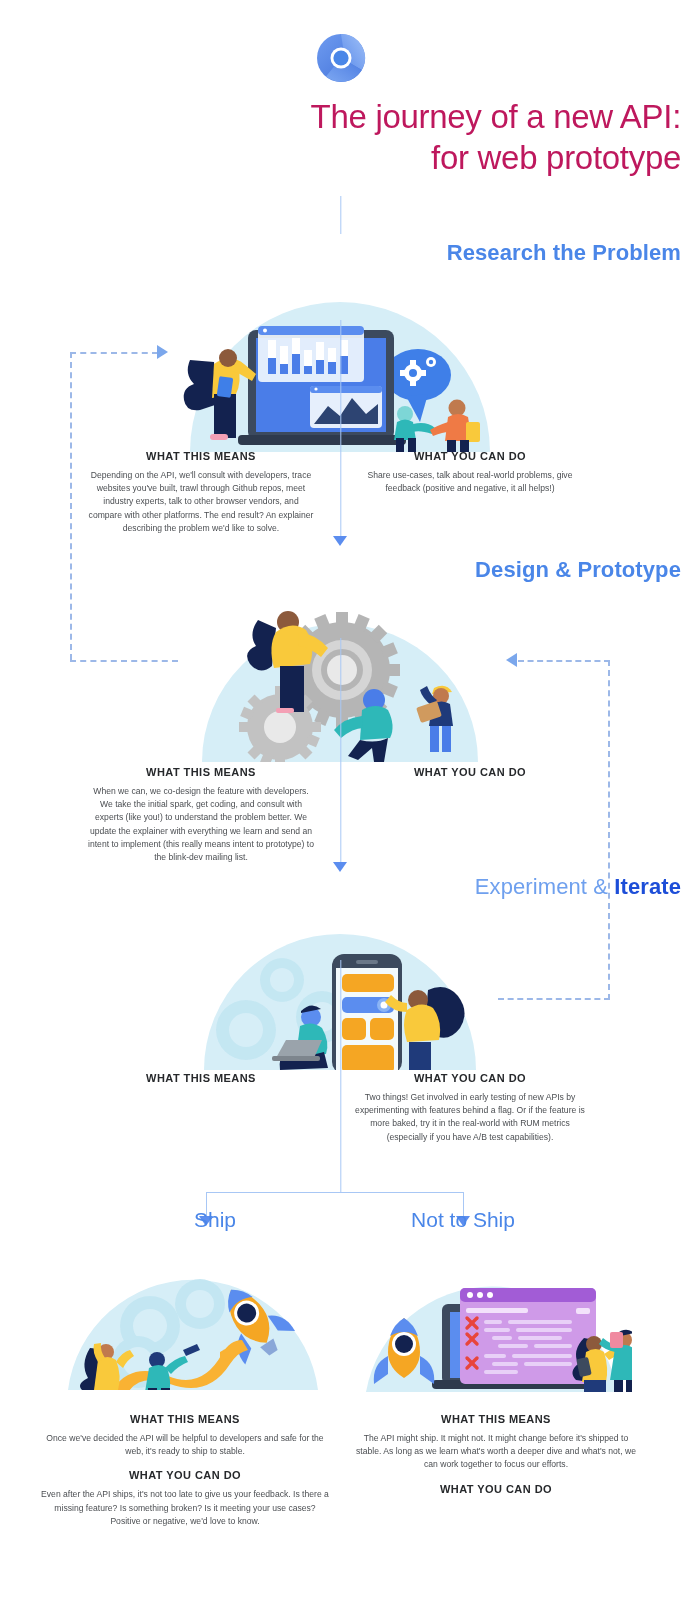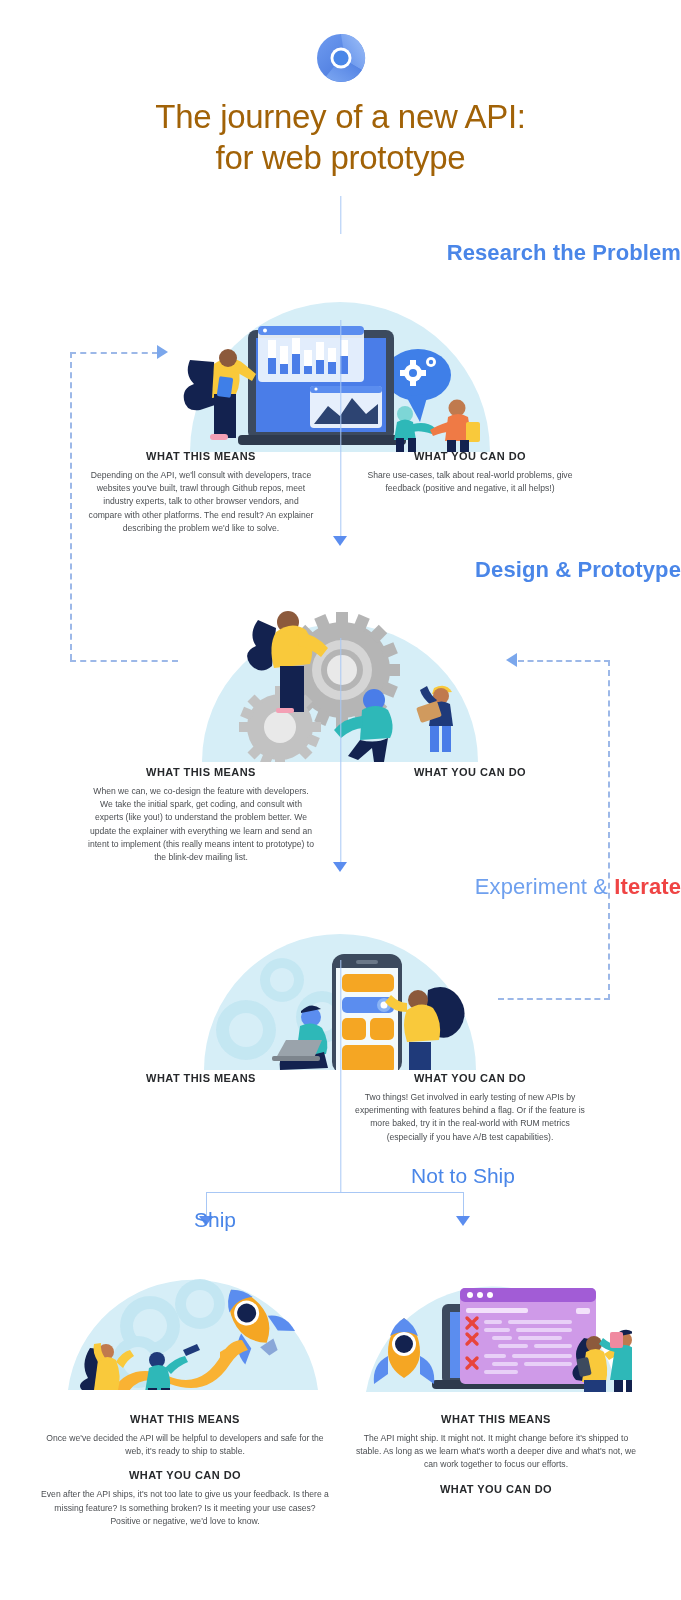--- a/index.html
+++ b/index.html
@@ -18,24 +18,24 @@
   
   .logo-wrap {
     position: absolute;
     top: 33px; left: 50%;
     transform: translateX(-50%);
     width: 50px; height: 50px;
   }
   .page-title {
     position: absolute;
     top: 96px; left: 0; right: 0;
-    text-align: center;
+    text-align: right;
     font-size: 33px;
     line-height: 41px;
-    color: #a16207;
+    color: #be185d;
     font-weight: 400;
     letter-spacing: -0.3px;
   }
 
   
   .vline {
     position: absolute;
     width: 1.4px;
     background: #a8c7f5;
     left: 50%;
@@ -82,21 +82,21 @@
   .stage-heading {
     position: absolute;
     left: 0; right: 0;
     text-align: right;
     font-size: 22px;
     font-weight: 700;
     color: #4a86e8;
     letter-spacing: 0.1px;
   }
   .stage-heading.two-tone .light { color: #6fa0ee; font-weight: 500; }
-  .stage-heading.two-tone .bold  { color: #ef4444; font-weight: 700; }
+  .stage-heading.two-tone .bold  { color: #1d4ed8; font-weight: 700; }
   .branch-heading {
     position: absolute;
     text-align: center;
     font-size: 21px;
     font-weight: 500;
     color: #4a86e8;
   }
 
   
   .scene { position: absolute; }
@@ -439,21 +439,21 @@
 </div>
 
 <div class="branch-block" style="top:1413px;left:40px;width:290px;">
   <div class="col-head">WHAT THIS MEANS</div>
   <div class="col-body">Once we've decided the API will be helpful to developers and safe for the web, it's ready to ship to stable.</div>
   <div class="gap"></div>
   <div class="col-head">WHAT YOU CAN DO</div>
   <div class="col-body">Even after the API ships, it's not too late to give us your feedback. Is there a missing feature? Is something broken? Is it meeting your use cases? Positive or negative, we'd love to know.</div>
 </div>
 
-<div class="branch-heading" style="top:1164px;left:383px;width:160px;">Not to Ship</div>
+<div class="branch-heading" style="top:1208px;left:383px;width:160px;">Not to Ship</div>
 
 <div class="scene" style="top:1266px;left:352px;width:280px;height:126px;">
   <svg width="280" height="126" viewBox="0 0 280 126">
     <path d="M14 126 A128 128 0 0 1 266 126 Z" fill="#d6eef7"></path>
 
     <rect x="90" y="38" width="150" height="80" rx="6" fill="#3c4a5e"></rect>
     <rect x="98" y="46" width="134" height="66" fill="#5b8def"></rect>
     <rect x="80" y="114" width="170" height="9" rx="4" fill="#2e3a4d"></rect>
 
     <rect x="108" y="22" width="136" height="96" rx="5" fill="#cf9ae8"></rect>

